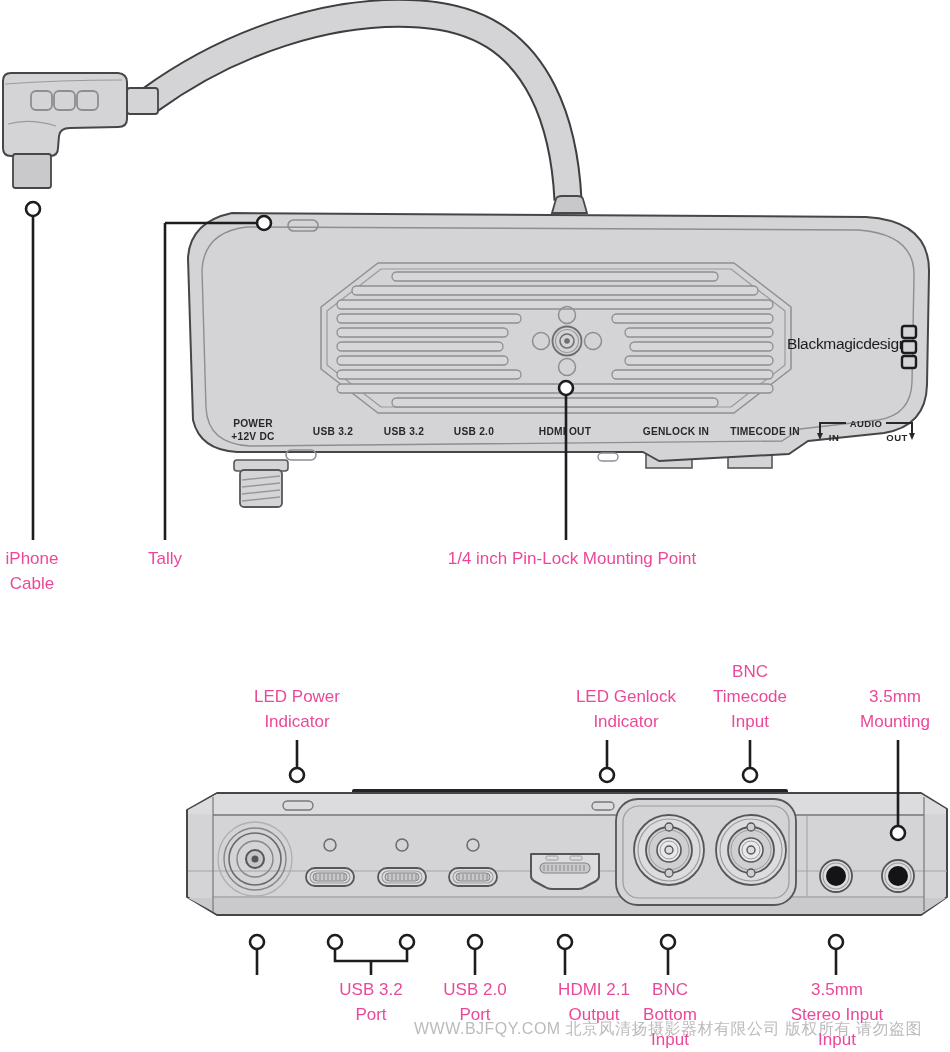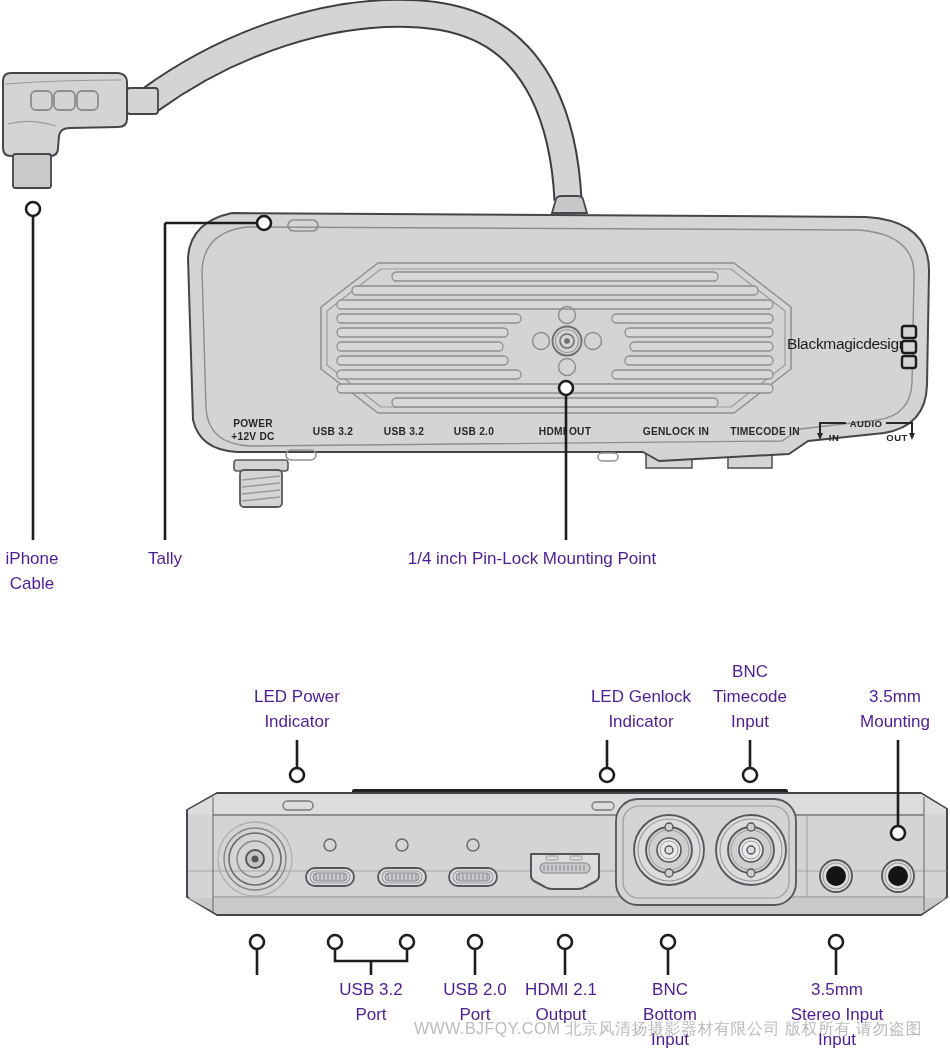--- a/index.html
+++ b/index.html
@@ -1,20 +1,20 @@
 <!DOCTYPE html>
 <html><head>
 <meta charset="utf-8">
 <style>
   html,body{margin:0;padding:0;background:#fff;}
   .canvas{position:relative;width:950px;height:1052px;background:#ffffff;
           font-family:"Liberation Sans",sans-serif;overflow:hidden;}
   .canvas svg{position:absolute;left:0;top:0;}
   .callout{position:absolute;transform:translateX(-50%);text-align:center;
-           color:#4c1d95;font-size:17px;line-height:25px;white-space:nowrap;}
+           color:#ec4899;font-size:17px;line-height:25px;white-space:nowrap;}
   .port-label{font-family:"Liberation Sans",sans-serif;font-weight:bold;
               font-size:10.2px;fill:#28282a;letter-spacing:.25px;}
   .audio-label{font-family:"Liberation Sans",sans-serif;font-weight:bold;
                font-size:9.5px;fill:#28282a;letter-spacing:.4px;}
   .brand-text{font-family:"Liberation Sans",sans-serif;font-size:15.5px;
               fill:#1c1c1e;letter-spacing:-0.3px;}
   .watermark{position:absolute;left:668px;top:1019px;transform:translateX(-50%);
              font-size:16px;color:rgba(145,145,148,0.62);white-space:nowrap;
              z-index:9;pointer-events:none;letter-spacing:.5px;}
 </style>
@@ -261,29 +261,29 @@
   </g>
 </svg>
 
 <div class="callout" style="left:32px;top:546px">
   <div>iPhone</div>
   <div>Cable</div>
 </div>
 <div class="callout" style="left:165px;top:546px">
   <div>Tally</div>
 </div>
-<div class="callout" style="left:532px;top:546px">
+<div class="callout" style="left:572px;top:546px">
   <div>1/4 inch Pin-Lock Mounting Point</div>
 </div>
 
 <div class="callout" style="left:297px;top:684px">
   <div>LED Power</div>
   <div>Indicator</div>
 </div>
-<div class="callout" style="left:641px;top:684px">
+<div class="callout" style="left:626px;top:684px">
   <div>LED Genlock</div>
   <div>Indicator</div>
 </div>
 <div class="callout" style="left:750px;top:659px">
   <div>BNC</div>
   <div>Timecode</div>
   <div>Input</div>
 </div>
 <div class="callout" style="left:895px;top:684px">
   <div>3.5mm</div>
@@ -291,21 +291,21 @@
 </div>
 
 <div class="callout" style="left:371px;top:977px">
   <div>USB 3.2</div>
   <div>Port</div>
 </div>
 <div class="callout" style="left:475px;top:977px">
   <div>USB 2.0</div>
   <div>Port</div>
 </div>
-<div class="callout" style="left:561px;top:977px">
+<div class="callout" style="left:594px;top:977px">
   <div>HDMI 2.1</div>
   <div>Output</div>
 </div>
 <div class="callout" style="left:670px;top:977px">
   <div>BNC</div>
   <div>Bottom</div>
   <div>Input</div>
 </div>
 <div class="callout" style="left:837px;top:977px">
   <div>3.5mm</div>

